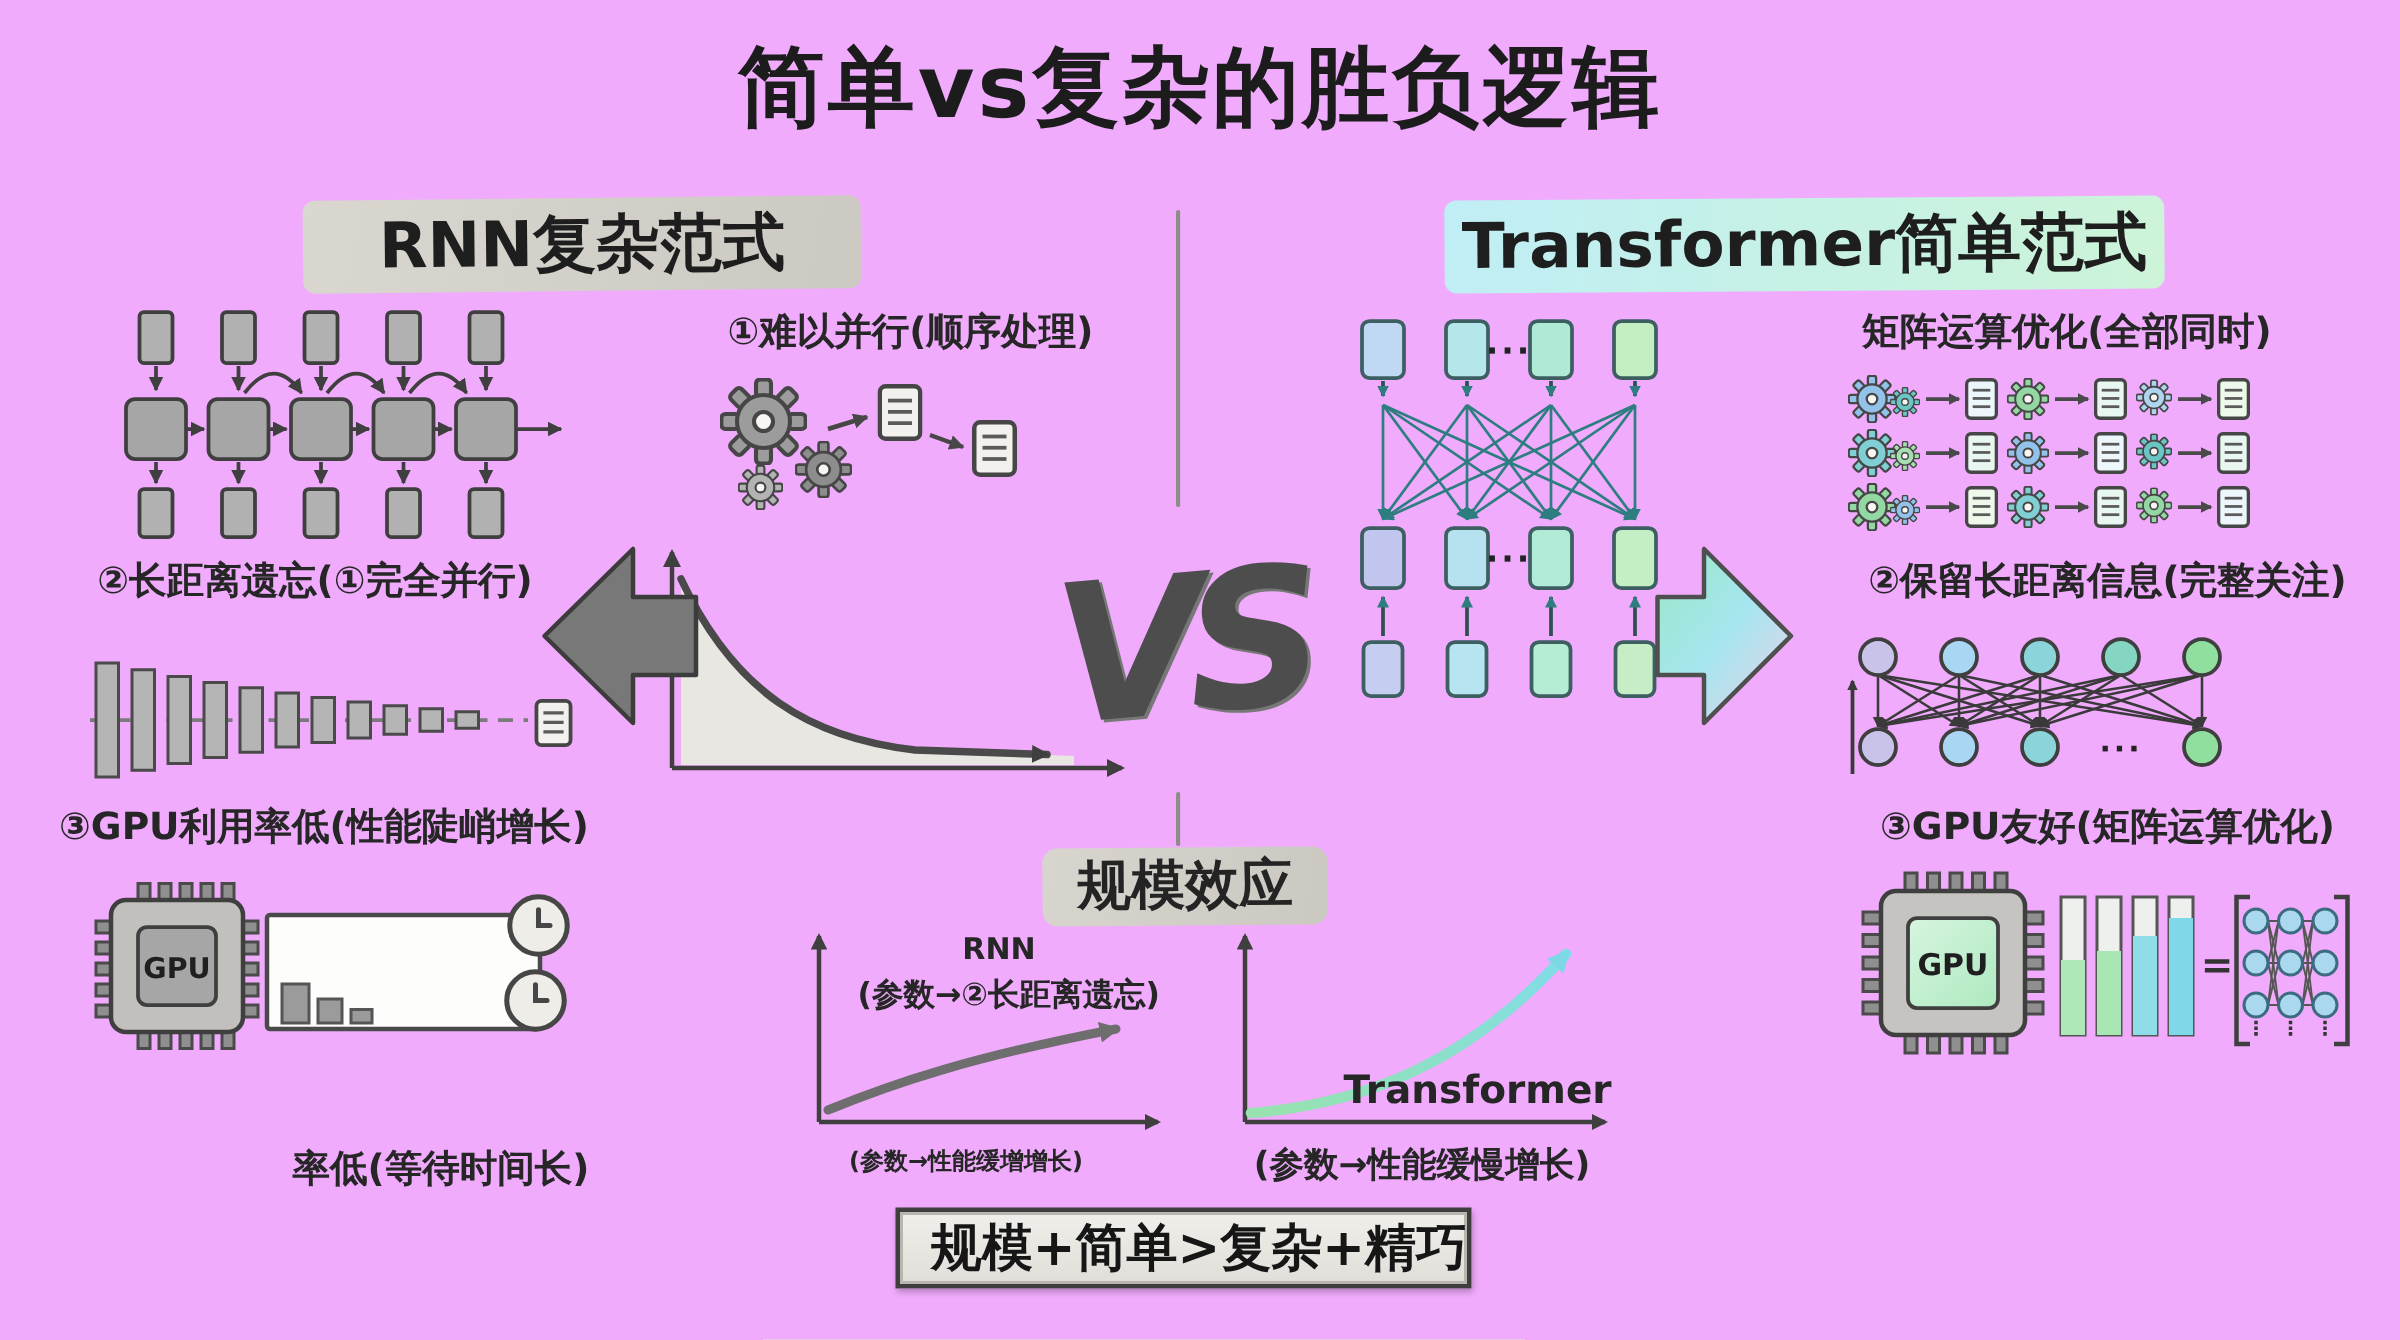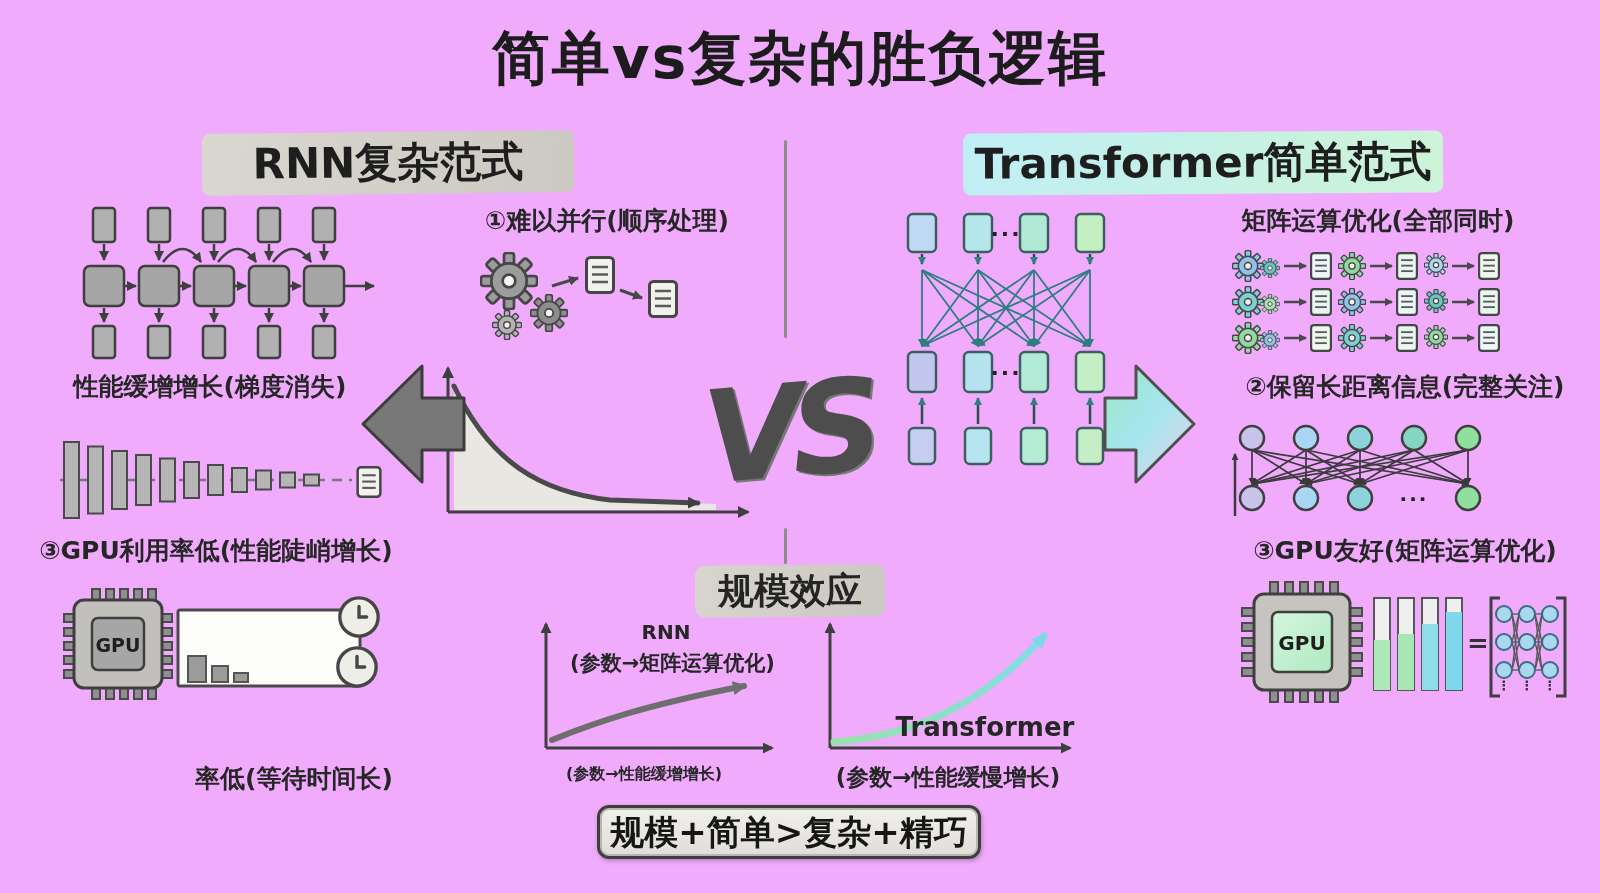--- a/index.html
+++ b/index.html
@@ -10,23 +10,23 @@
   .title{left:0;right:0;top:20px;font-size:58px;font-weight:800;color:#1c1c1c;letter-spacing:2px;text-align:center;}
   .hl{height:62px;line-height:62px;font-size:42px;font-weight:800;text-align:center;border-radius:8px;color:#1e1e1e;}
   .hl-gray{background:linear-gradient(100deg,#dad7d1,#ccc9c3);transform:rotate(-0.6deg);}
   .hl-teal{background:linear-gradient(90deg,#c0eef5 0%,#c6f1e4 55%,#cdf4d8 100%);transform:rotate(-0.4deg);}
   .item{font-size:25px;}
   .vs{font-style:italic;font-weight:900;font-size:128px;color:#4d4d4d;letter-spacing:-12px;
       transform:rotate(-5deg);text-align:center;line-height:200px;text-shadow:2px 2px 0 #777;}
   .vline{width:0;border-left:3px solid #8e8c88;border-radius:2px;}
   .scalehl{background:linear-gradient(100deg,#d8d5cf,#cbc8c2);border-radius:10px;font-size:36px;font-weight:800;
            text-align:center;line-height:52px;transform:rotate(-0.5deg);}
-  .banner{border:3px solid #3e3e3e;border-radius:12px;background:linear-gradient(#f1efeb,#e1ded9);
+  .banner{border:3px solid #3e3e3e;border-radius:0;background:linear-gradient(#f1efeb,#e1ded9);
           box-shadow:inset 0 0 0 2px #b9b6b0,1px 2px 4px rgba(0,0,0,.25);
-          font-size:34px;font-weight:800;text-align:center;line-height:48px;color:#161616;}
+          font-size:34px;font-weight:800;text-align:right;line-height:48px;color:#161616;}
   svg{display:block;}
 </style>
 </head>
 <body>
 
 <div id="canvas">
 
   <svg width="0" height="0" style="position:absolute" aria-hidden="true">
     <defs>
       <symbol id="gearSym" viewBox="-32 -32 64 64">
@@ -151,21 +151,21 @@
     <path d="M24,34 C60,110 110,140 180,148 L286,152 L286,158 L24,158 Z" fill="#e9e7e2"></path>
     <line x1="18" y1="160" x2="18" y2="16" stroke="#3f3f3f" stroke-width="3" marker-end="url(#mD)"></line>
     <line x1="18" y1="160" x2="318" y2="160" stroke="#3f3f3f" stroke-width="3" marker-end="url(#mD)"></line>
     <path d="M24,34 C60,110 110,140 180,148 L268,151" fill="none" stroke="#4a4a4a" stroke-width="5" stroke-linecap="round" marker-end="url(#mD)"></path>
   </svg>
 
   <svg class="abs" style="left:360px;top:358px;" width="108" height="132" viewBox="0 0 108 132">
     <polygon points="3,66 62,8 62,40 104,40 104,92 62,92 62,124" fill="#787878" stroke="#3c3c3c" stroke-width="3" stroke-linejoin="round"></polygon>
   </svg>
 
-  <div class="abs txt item" style="left:40px;top:372px;width:340px;">性能缓增增长(梯度消失)</div>
+  <div class="abs txt item" style="left:40px;top:372px;width:340px;">②长距离遗忘(①完全并行)</div>
 
   <svg class="abs" style="left:56px;top:424px;" width="335" height="102" viewBox="0 0 335 102">
     <line x1="4" y1="56" x2="296" y2="56" stroke="#7a7a7a" stroke-width="2.5" stroke-dasharray="10 7"></line>
     <g fill="#b5b5b5" stroke="#4a4a4a" stroke-width="2">
       <rect x="8" y="18" width="15" height="76"></rect>
       <rect x="32" y="22.5" width="15" height="67"></rect>
       <rect x="56" y="27" width="15" height="58"></rect>
       <rect x="80" y="31" width="15" height="50"></rect>
       <rect x="104" y="34.5" width="15" height="43"></rect>
       <rect x="128" y="38" width="15" height="36"></rect>
@@ -483,21 +483,21 @@
       </marker>
       <marker id="mRb" markerUnits="userSpaceOnUse" markerWidth="17" markerHeight="17" refX="11" refY="7" orient="auto">
         <path d="M0,0 L14,7 L0,14 Z" fill="#6e6e6e"></path>
       </marker>
     </defs>
     <line x1="20" y1="138" x2="20" y2="14" stroke="#3f3f3f" stroke-width="3" marker-end="url(#mRa)"></line>
     <line x1="20" y1="138" x2="246" y2="138" stroke="#3f3f3f" stroke-width="3" marker-end="url(#mRa)"></line>
     <path d="M26,130 C70,112 120,95 218,76" fill="none" stroke="#6e6e6e" stroke-width="6" stroke-linecap="round" marker-end="url(#mRb)"></path>
   </svg>
   <div class="abs txt" style="left:581px;top:620px;width:170px;font-size:20px;">RNN</div>
-  <div class="abs txt" style="left:540px;top:651px;width:265px;font-size:21px;">(参数→矩阵运算优化)</div>
+  <div class="abs txt" style="left:540px;top:651px;width:265px;font-size:21px;">(参数→②长距离遗忘)</div>
   <div class="abs txt" style="left:510px;top:764px;width:268px;font-size:16px;">(参数→性能缓增增长)</div>
 
   <svg class="abs" style="left:810px;top:610px;" width="272" height="152" viewBox="0 0 272 152">
     <defs>
       <marker id="mTa" markerUnits="userSpaceOnUse" markerWidth="13" markerHeight="13" refX="9" refY="5.5" orient="auto">
         <path d="M0,0 L11,5.5 L0,11 Z" fill="#3f3f3f"></path>
       </marker>
       <marker id="mTb" markerUnits="userSpaceOnUse" markerWidth="18" markerHeight="18" refX="11" refY="7.5" orient="auto">
         <path d="M0,0 L15,7.5 L0,15 Z" fill="#7bd8e4"></path>
       </marker>

